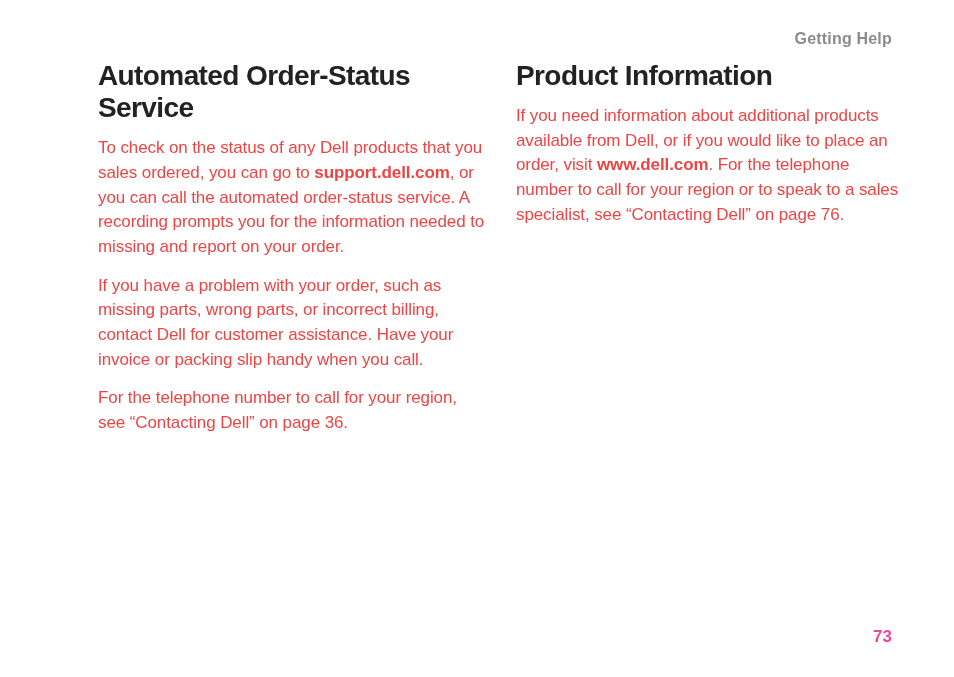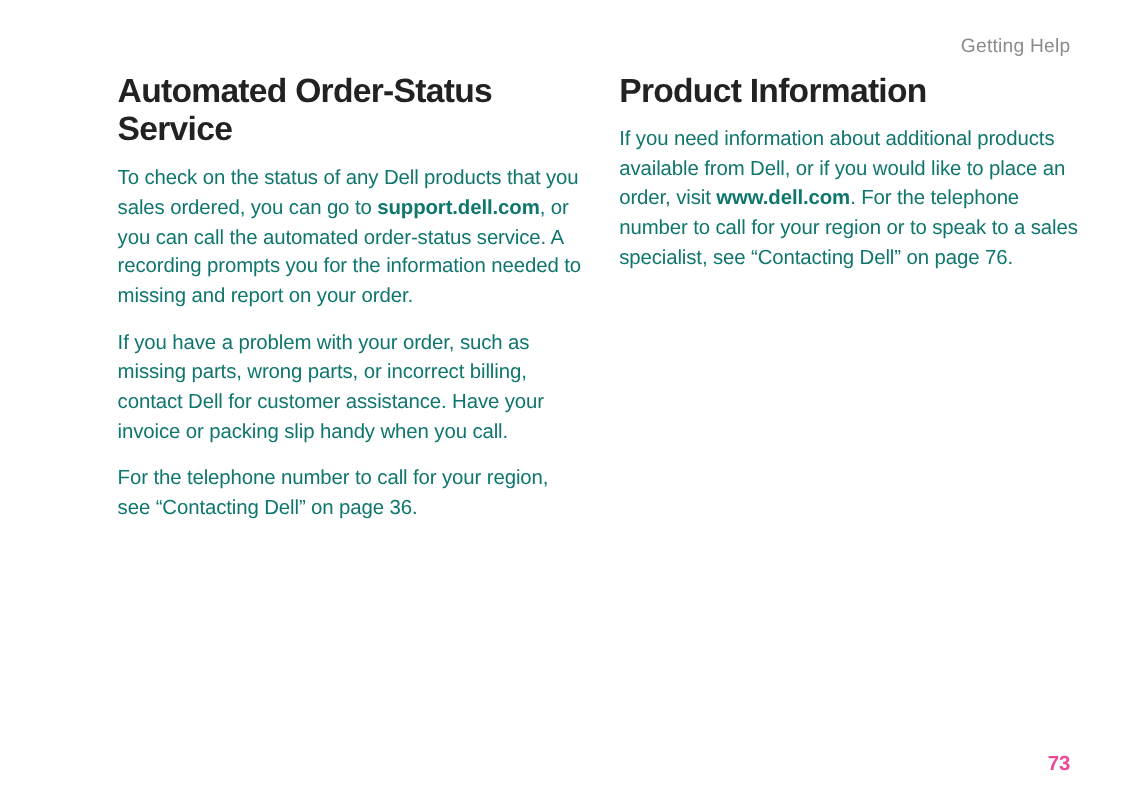--- a/index.html
+++ b/index.html
@@ -13,21 +13,21 @@
   }
   .header-section {
     position: absolute;
     top: 30px;
     right: 62px;
     text-align: right;
   }
   .section-label {
     font-size: 16px;
     color: #8b8b8b;
-    font-weight: 400;
+    font-weight: 700;
     letter-spacing: 0.2px;
   }
   .columns {
     display: flex;
     gap: 30px;
     padding: 60px 50px 0 98px;
   }
   .col {
     flex: 1;
     min-width: 0;
@@ -39,21 +39,21 @@
     letter-spacing: -0.6px;
     line-height: 1.15;
     margin-bottom: 12px;
     color: #222;
     font-family: "Arial Narrow", "Helvetica Neue Condensed", "Helvetica Neue", Arial, sans-serif;
   }
   p {
     font-size: 17px;
     line-height: 1.45;
     margin-bottom: 14px;
-    color: #0f766e;
+    color: #ef4444;
     letter-spacing: -0.1px;
     font-family: "Arial Narrow", "Helvetica Neue Condensed", "Helvetica Neue", Arial, sans-serif;
     font-stretch: condensed;
   }
   .bold { font-weight: 700; }
   .page-num {
     position: absolute;
     bottom: 30px;
     right: 62px;
     font-weight: 700;

